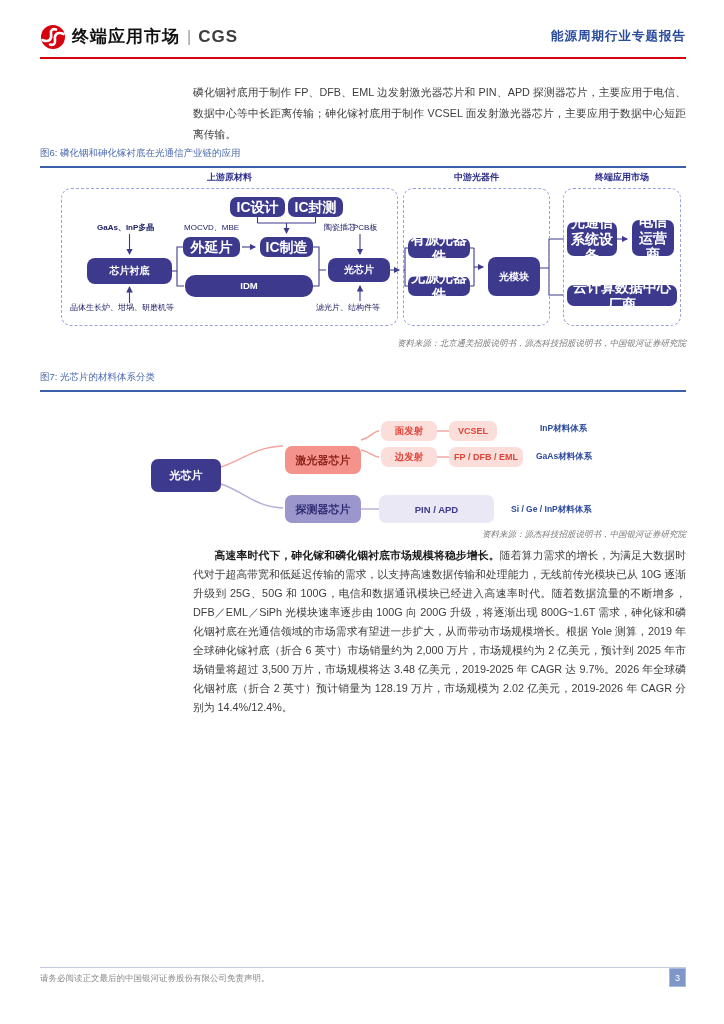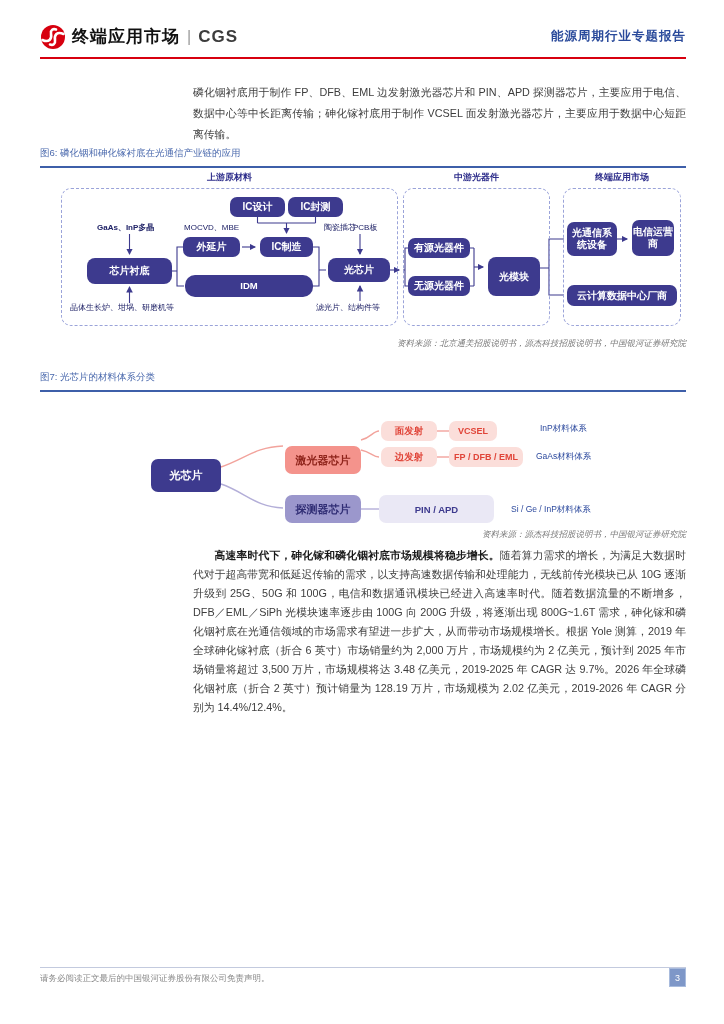--- a/index.html
+++ b/index.html
@@ -21,37 +21,37 @@
   .para2 .lead{font-weight:700;color:#1a1a1a;}
   
   .figcap{position:absolute;left:40px;width:646px;color:#4a69ad;font-size:9.5px;
           padding-bottom:6px;border-bottom:2px solid #3e5fa9;}
   .src{position:absolute;left:40px;width:646px;font-size:8.5px;color:#7a7a7a;font-style:italic;text-align:right;}
   
   .fig6{position:absolute;left:40px;top:170px;width:646px;height:162px;}
   .fig6 svg{position:absolute;left:0;top:0;}
   .fig6-sec{position:absolute;top:1px;font-size:9px;font-weight:700;color:#2c2c8a;text-align:center;}
   .fig6-dash{position:absolute;top:18px;height:138px;border:1px dashed #9aa3d9;border-radius:10px;box-sizing:border-box;}
-  .fig6-box{position:absolute;background:#3d3a8e;color:#fff;font-weight:700;font-size:10px;line-height:1.2;
+  .fig6-box{position:absolute;background:#3d3a8e;color:#fff;font-weight:700;font-size:14px;line-height:1.2;
             display:flex;align-items:center;justify-content:center;text-align:center;border-radius:7px;padding:1px;box-sizing:border-box;}
   .fig6-box.lg{font-size:10px;border-radius:8px;}
   .fig6-label{position:absolute;font-size:8px;color:#1e2166;white-space:nowrap;}
   .fig6-label.bld{font-weight:700;}
   
   .fig7{position:absolute;left:40px;top:393px;width:646px;height:135px;}
   .fig7 svg{position:absolute;left:0;top:0;}
   .fig7-box{position:absolute;display:flex;align-items:center;justify-content:center;text-align:center;
             font-weight:700;border-radius:7px;box-sizing:border-box;}
   .n-root{background:#3d3a8e;color:#fff;font-size:11px;}
   .n-laser{background:#f4938c;color:#8f241b;font-size:11px;}
   .n-emit{background:#fbdeda;color:#e04438;font-size:9.5px;}
   .n-type{background:#fbdeda;color:#e04438;font-size:9px;}
   .n-det{background:#9b97cc;color:#312e75;font-size:11px;}
   .n-pin{background:#eae8f5;color:#3d3a8e;font-size:9.5px;}
-  .fig7-mat{position:absolute;font-size:8.5px;font-weight:400;color:#2d4a9e;white-space:nowrap;}
+  .fig7-mat{position:absolute;font-size:8.5px;font-weight:700;color:#2d4a9e;white-space:nowrap;}
   
   .footer-line{position:absolute;left:40px;right:38px;top:967px;border-top:1px solid #c3cade;}
   .footer-text{position:absolute;left:40px;top:973px;font-size:8.5px;color:#8a8a8a;}
   .page-num{position:absolute;right:38px;top:968px;width:15px;height:17px;background:#7e97c8;
             border:1px solid #a8bbdd;color:#fff;font-size:9px;display:flex;align-items:center;justify-content:center;}
 </style>
 </head>
 <body>
 
 <div class="page">

